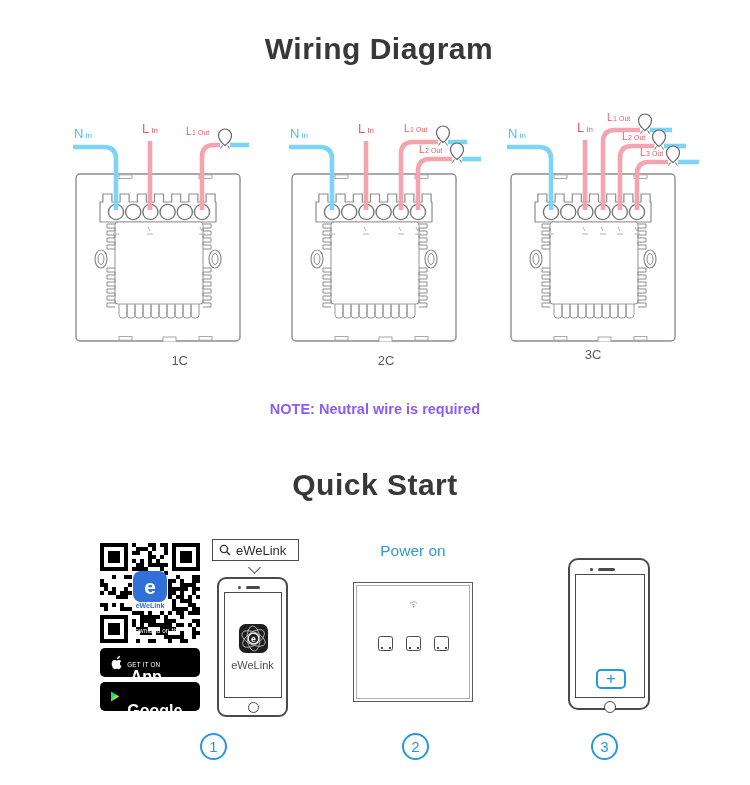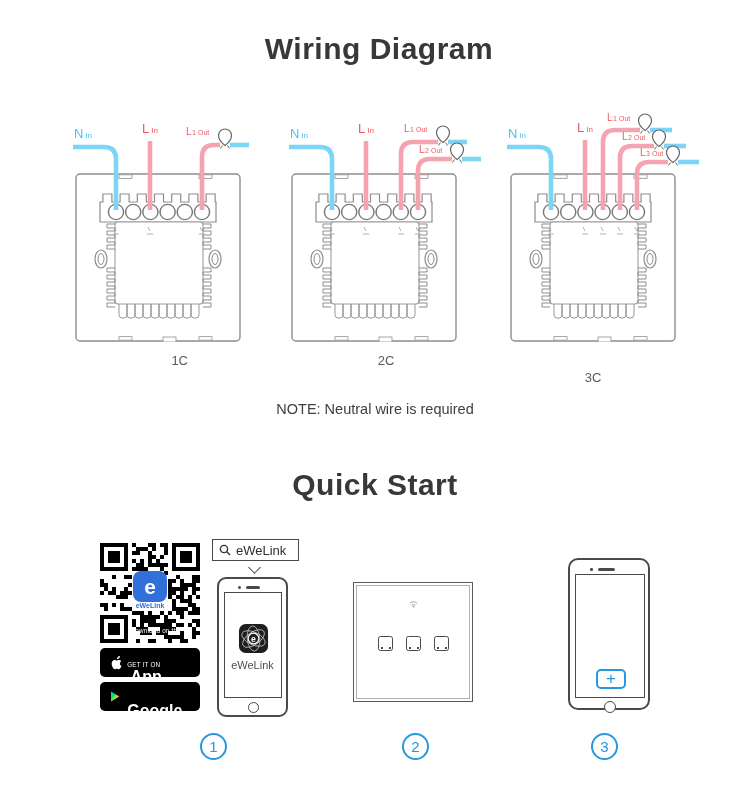--- a/index.html
+++ b/index.html
@@ -2,21 +2,21 @@
 <html><head>
 <meta charset="utf-8">
 <style>
   html,body{margin:0;padding:0;background:#fff;}
   #page{position:relative;width:750px;height:785px;background:#fff;overflow:hidden;
         font-family:"Liberation Sans",sans-serif;}
   .abs{position:absolute;}
   .ctr{text-align:center;}
   .h1{font-size:30px;font-weight:700;color:#383838;letter-spacing:.5px;}
   .caption{font-size:13px;color:#5a5a5a;}
-  .note{font-size:14.5px;color:#404040;}
+  .note{font-size:14.5px;color:#8b5cf6;font-weight:bold;}
   
   svg text{font-family:"Liberation Sans",sans-serif;}
   text.blue{fill:#4EC1F0;} text.red{fill:#EF5A61;}
   text.big .m{font-size:13px;} text.big .s{font-size:8px;}
   text.small .m{font-size:10px;} text.small .s{font-size:7px;}
   .wN{stroke:#7CD4F6;stroke-width:4.6;fill:none;}
   .wL{stroke:#F5A3AF;stroke-width:4.6;fill:none;}
   
   .power{font-size:15.5px;color:#2F9BDB;}
   .qr-logo{background:#3070D8;border-radius:8px;color:#fff;font-weight:700;font-size:21px;
@@ -131,21 +131,21 @@
 
     <text class="blue big" x="508" y="138"><tspan class="m">N</tspan><tspan class="s" dx="0.5"></tspan><tspan class="s" dx="2">In</tspan></text>
     <text class="red big" x="577" y="132"><tspan class="m">L</tspan><tspan class="s" dx="0.5"></tspan><tspan class="s" dx="2">In</tspan></text>
     <text class="red small" x="607" y="121"><tspan class="m">L</tspan><tspan class="s" dx="0.5">1</tspan><tspan class="s" dx="2">Out</tspan></text>
     <text class="red small" x="622" y="140"><tspan class="m">L</tspan><tspan class="s" dx="0.5">2</tspan><tspan class="s" dx="2">Out</tspan></text>
     <text class="red small" x="640" y="156"><tspan class="m">L</tspan><tspan class="s" dx="0.5">3</tspan><tspan class="s" dx="2">Out</tspan></text>
   </svg>
 
   <div class="abs ctr caption" style="left:128px;top:353px;width:60px;text-align:right;">1C</div>
   <div class="abs ctr caption" style="left:356px;top:353px;width:60px;">2C</div>
-  <div class="abs ctr caption" style="left:563px;top:370px;width:60px;">3C</div>
+  <div class="abs ctr caption" style="left:563px;top:347px;width:60px;">3C</div>
 
   <div class="abs ctr note" style="left:0;top:401px;width:750px;">NOTE: Neutral wire is required</div>
 
   <div class="abs ctr h1" style="left:0;top:468px;width:750px;">Quick Start</div>
 
   <svg id="qr-svg" class="abs" style="left:100px;top:543px;" width="100" height="100" viewBox="0 0 100 100">
       <rect x="0" y="0" width="100" height="100" fill="#fff"></rect>
       <rect x="32" y="0" width="4" height="4" fill="#000"></rect>
       <rect x="48" y="0" width="4" height="4" fill="#000"></rect>
       <rect x="52" y="0" width="4" height="4" fill="#000"></rect>
@@ -386,20 +386,21 @@
           <ellipse cx="16" cy="16" rx="13" ry="6.5" transform="rotate(-35 16 16)"></ellipse>
         </g>
         <circle cx="16" cy="16" r="5.5" fill="#1e1e1e" stroke="#fff" stroke-width="1.2"></circle>
         <text x="16" y="19.5" text-anchor="middle" fill="#fff" font-size="9" font-weight="700">e</text>
       </svg>
       <div class="abs ctr appcap" style="left:0;top:66px;width:55px;">eWeLink</div>
     </div>
     <span class="home" style="left:29px;top:123px;width:11px;height:11px;"></span>
   </div>
 
+  <div class="abs ctr power" style="left:343px;top:542px;width:140px;">Power on</div>
   <div class="abs panel" style="left:353px;top:582px;width:120px;height:120px;">
     <div class="panel-inner"></div>
     <svg class="abs" style="left:53px;top:14px;" width="13" height="11" viewBox="0 0 14 11">
       <path d="M3,6.5 A5.5,5.5 0 0 1 11,6.5" fill="none" stroke="#999" stroke-width="1"></path>
       <path d="M5,8.5 A3,3 0 0 1 9,8.5" fill="none" stroke="#999" stroke-width="1"></path>
       <circle cx="7" cy="10" r="0.9" fill="#999"></circle>
     </svg>
     <span class="pbtn" style="left:24px;top:53px;"></span>
     <span class="pbtn" style="left:52px;top:53px;"></span>
     <span class="pbtn" style="left:80px;top:53px;"></span>

